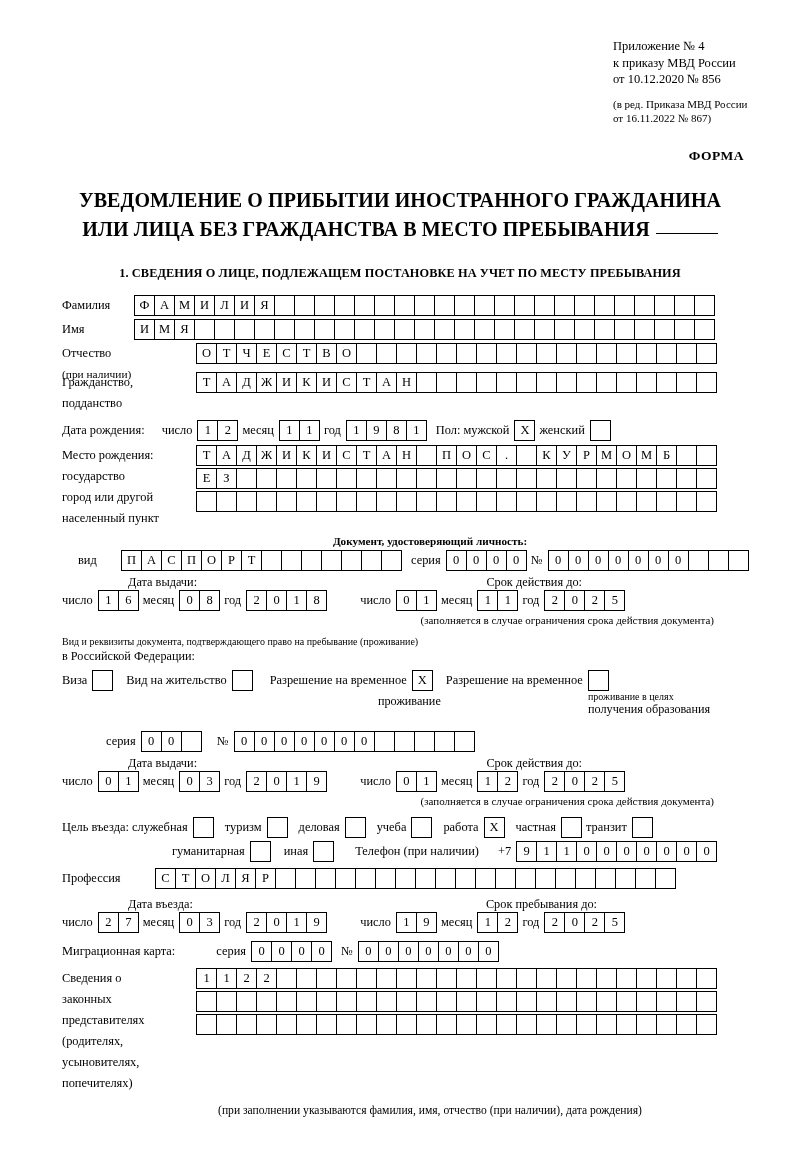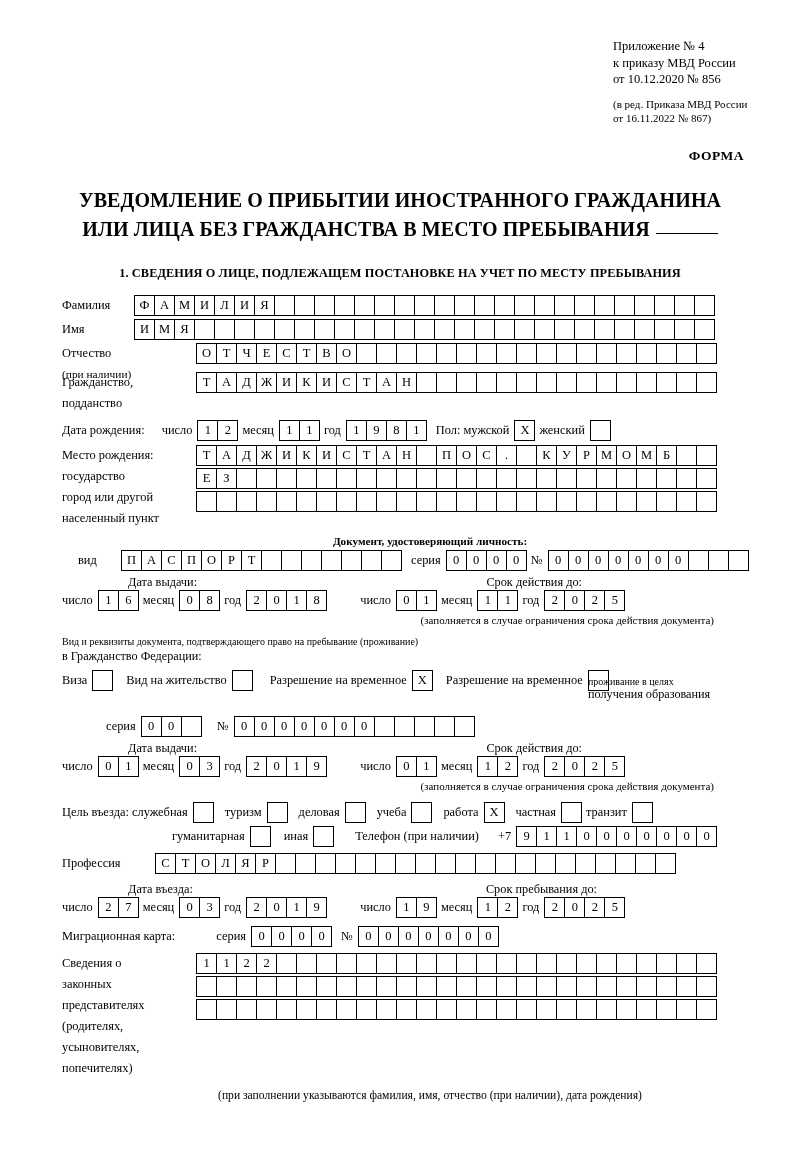--- a/index.html
+++ b/index.html
@@ -416,40 +416,41 @@
     <span class="boxes">
         <div class="bx">2</div>
         <div class="bx">0</div>
         <div class="bx">2</div>
         <div class="bx">5</div>
       </span>
   </div>
   <div class="right-note" style="padding-right:38px">(заполняется в случае ограничения срока действия документа)</div>
 
   <div class="para" style="margin-left:14px">Вид и реквизиты документа, подтверждающего право на пребывание (проживание)</div>
-  <div class="para2" style="margin-left:14px">в Гражданство Федерации:</div>
+  <div class="para2" style="margin-left:14px">в Российской Федерации:</div>
 
   <div class="row inline" style="margin-left:14px">
     <span class="t first">Виза</span>
     <span class="boxes">
         <div class="bx"></div>
       </span>
     <span class="t" style="margin-left:14px">Вид на жительство</span>
     <span class="boxes">
         <div class="bx"></div>
       </span>
     <span class="t" style="margin-left:18px">Разрешение на временное</span>
     <span class="boxes">
         <div class="bx">X</div>
       </span>
     <span class="t" style="margin-left:14px">Разрешение на временное</span>
     <span class="boxes">
         <div class="bx"></div>
       </span>
   </div>
+  <div style="font-size:12.2px;margin-left:330px">проживание</div>
   <div style="font-size:10px;margin-left:540px;margin-top:-18px">проживание в целях</div>
   <div style="font-size:12.2px;margin-left:540px">получения образования</div>
 
   <div class="row inline" style="margin-left:14px;margin-top:14px">
     <span class="t first" style="margin-left:44px">серия</span>
     <span class="boxes">
         <div class="bx">0</div>
         <div class="bx">0</div>
         <div class="bx"></div>
       </span>

